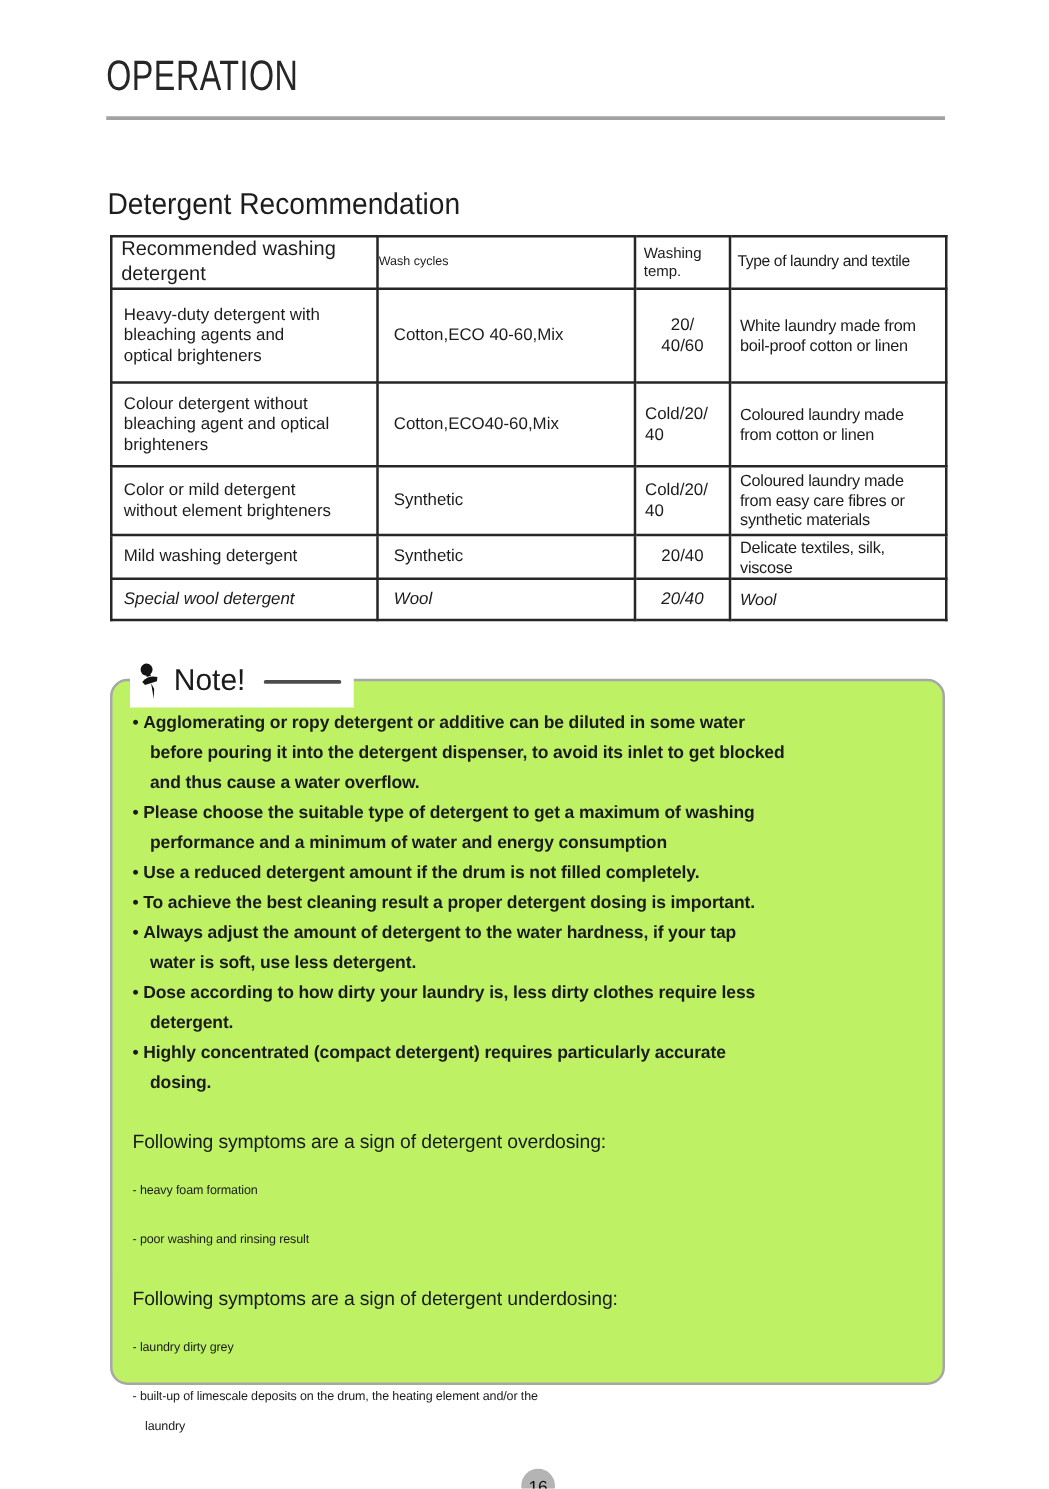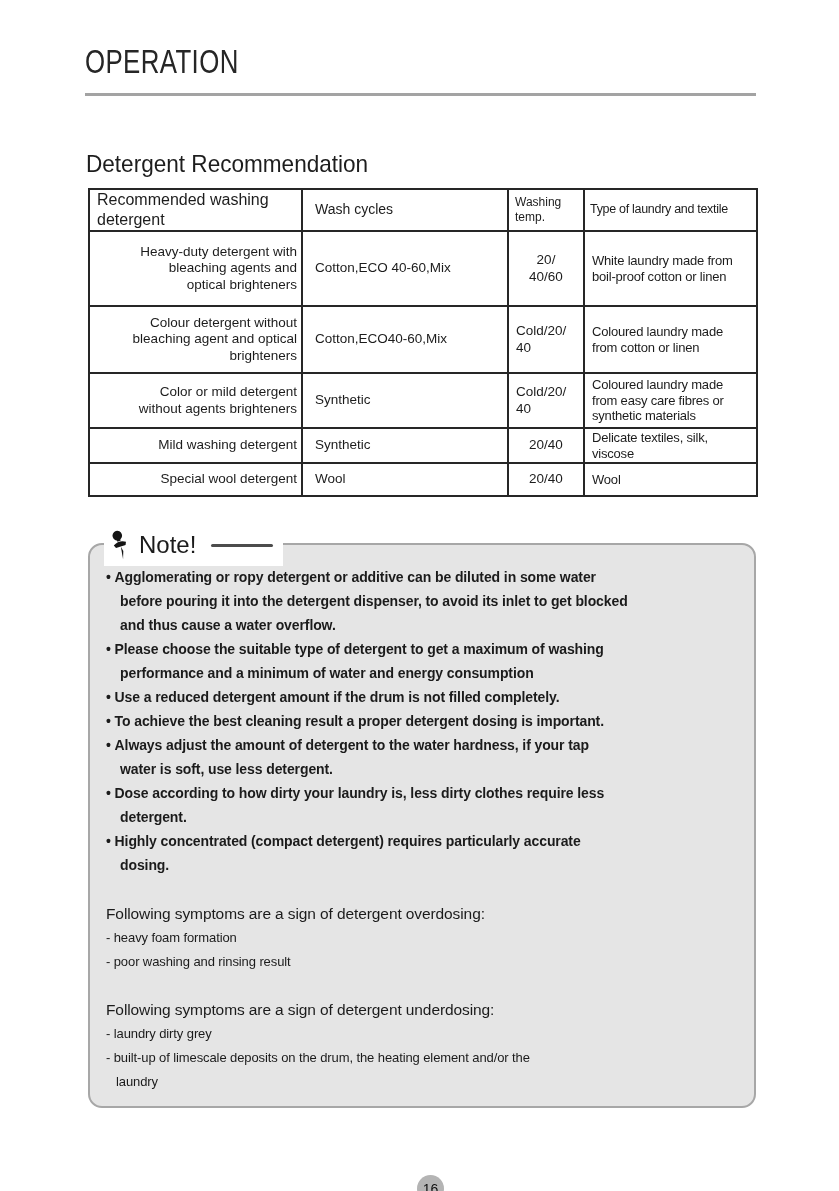--- a/index.html
+++ b/index.html
@@ -44,38 +44,38 @@
     font-weight: 400;
     color: #1c1c1c;
     overflow: hidden;
   }
   table.detergent th { text-align: left; line-height: 1.25; }
   thead tr { height: 38px; }
   tbody tr:nth-child(1) { height: 75px; }
   tbody tr:nth-child(2) { height: 67px; padding-left: 24px; }
   tbody tr:nth-child(3) { height: 55px; }
   tbody tr:nth-child(4) { height: 35px; }
-  tbody tr:nth-child(5) { height: 33px; }
+  tbody tr:nth-child(5) { height: 33px; font-style: italic; }
   .th-det { font-size: 16px; color: #333; padding-left: 7px; }
-  .th-cyc { font-size: 14px; color: #2b2b2b; padding-left: 12px; }
+  .th-cyc { font-size: 10px; color: #2b2b2b; padding-left: 0; }
   .th-tmp { font-size: 12px;  color: #2b2b2b; padding-left: 6px; }
   .th-lau { font-size: 12.5px; color: #141414; padding-left: 5px; letter-spacing: -0.3px; }
   td { font-size: 13.5px; line-height: 1.22; }
-  td.c-det { padding-left: 9px;  padding-right: 4px; text-align: right; }
+  td.c-det { padding-left: 9px;  padding-right: 4px; }
   td.c-cyc { padding-left: 12px; padding-right: 4px; }
   td.c-tmp { text-align: center; }
   td.c-tmp.left { text-align: left; padding-left: 7px; }
   td.c-lau { padding-left: 7px; padding-right: 2px; font-size: 13px; letter-spacing: -0.2px; }
 
   
   .note-box {
     position: absolute; left: 88px; top: 543px;
     width: 668px; height: 565px;
     border: 2px solid #a7a7a7; border-radius: 14px;
-    background: #e5e5e5;
+    background: #bef264;
   }
   .note-label {
     position: absolute; top: -21px; left: 14px;
     display: flex; align-items: center;
     background: #ffffff; height: 42px; padding: 0 10px 0 4px;
   }
   .pin-icon { width: 24px; height: 32px; display: block; }
   .pin-icon path, .pin-icon circle, .pin-icon rect { fill: #141414; }
   .note-title { font-size: 24px; color: #1b1b1b; margin-left: 7px; }
   .note-dash { width: 62px; height: 3px; background: #4c4c4c; margin-left: 15px; border-radius: 2px; }
@@ -89,22 +89,22 @@
     color: #1b1b1b;
     font-weight: bold;
   }
   .note-bullets li::before { content: "\2022\00a0"; }
   .note-section { margin-top: 25px; }
   .note-section + .note-section { margin-top: 24px; }
   .note-section-title {
     font-size: 15.5px; line-height: 24px; letter-spacing: -0.1px; color: #1b1b1b;
   }
   .note-section-item {
-    font-size: 13px; line-height: 24px; letter-spacing: -0.1px; color: #1b1b1b;
-    white-space: pre-line; padding-left: 10px; text-indent: -10px;
+    font-size: 10px; line-height: 24px; letter-spacing: -0.1px; color: #1b1b1b;
+    white-space: pre-line; padding-left: 10px; text-indent: -10px; margin-top: 15px;
   }
 
   
   .page-number {
     position: absolute; left: 417px; top: 1175px;
     width: 27px; height: 27px; border-radius: 50%;
     background: #b4b4b4; color: #101010;
     display: flex; align-items: center; justify-content: center;
     font-size: 14px;
   }
@@ -152,21 +152,21 @@
 bleaching agent and optical
 brighteners</td>
           <td class="c-cyc">Cotton,ECO40-60,Mix</td>
           <td class="c-tmp left">Cold/20/
 40</td>
           <td class="c-lau">Coloured laundry made
 from cotton or linen</td>
         </tr>
         <tr>
           <td class="c-det">Color or mild detergent
-without agents brighteners</td>
+without element brighteners</td>
           <td class="c-cyc">Synthetic</td>
           <td class="c-tmp left">Cold/20/
 40</td>
           <td class="c-lau">Coloured laundry made
 from easy care fibres or
 synthetic materials</td>
         </tr>
         <tr>
           <td class="c-det">Mild washing detergent</td>
           <td class="c-cyc">Synthetic</td>

